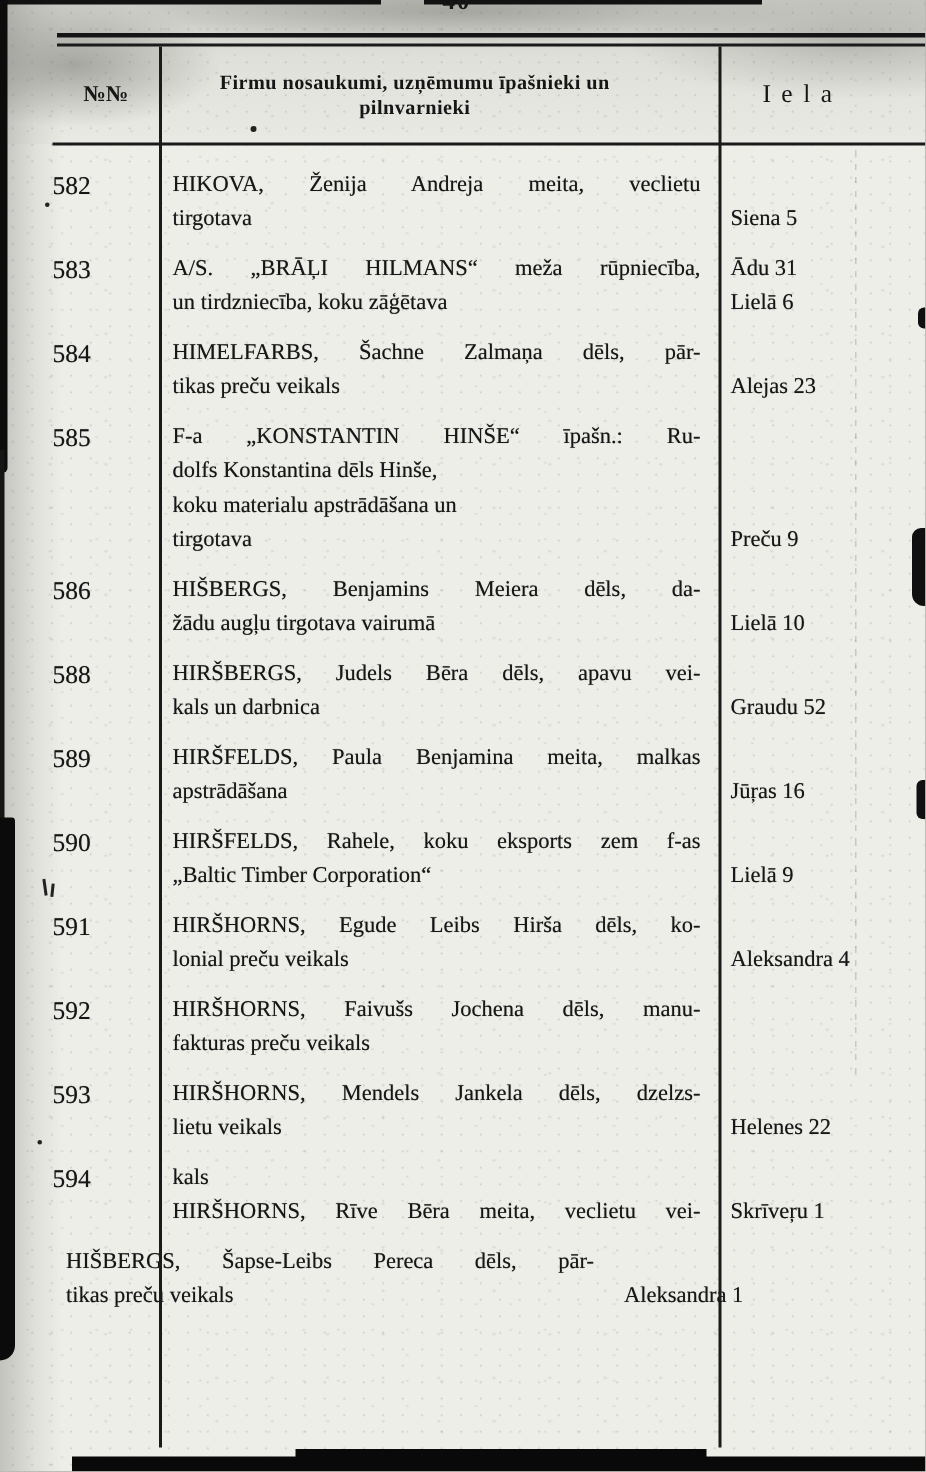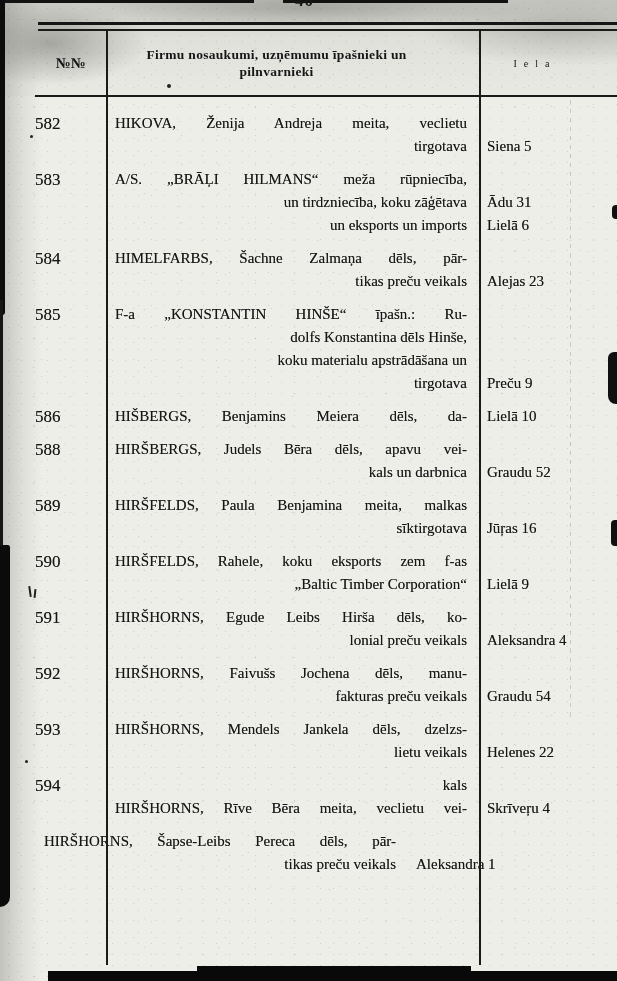--- a/index.html
+++ b/index.html
@@ -47,28 +47,28 @@
   .pageno{position:absolute;left:295px;top:-9px;font-size:17px;font-weight:bold;letter-spacing:1px;}
   
   .table{position:absolute;left:35px;top:22px;right:0;bottom:16px;}
   .double-rule{margin-left:3px;height:4px;border-top:3px solid #151515;border-bottom:2px solid #1b1b1b;}
   .vline{position:absolute;width:2px;background:#1a1a1a;top:9px;bottom:0;}
   .vl1{left:71px;} .vl2{left:444px;}
   .hdr{display:flex;height:64px;border-bottom:2px solid #1a1a1a;}
   .hc{display:flex;align-items:center;justify-content:center;}
   .hc-num{width:71px;font-size:15px;font-weight:bold;}
   .hc-main{width:341px;flex-direction:column;font-size:13.5px;font-weight:bold;line-height:17px;letter-spacing:0.3px;text-align:center;}
-  .hc-street{flex:1;font-size:10px;letter-spacing:7px;padding-left:6px;}
+  .hc-street{flex:1;font-size:17px;letter-spacing:7px;padding-left:6px;}
   .tbody{padding-top:15px;}
   .row{display:flex;margin-bottom:10px;}
   .c-num{width:71px;font-size:17px;line-height:23px;text-shadow:0 0 0.5px rgba(0,0,0,0.5);}
   .c-main{width:373px;box-sizing:border-box;padding:0 12px 0 9px;font-size:15px;line-height:23px;
     text-shadow:0 0 0.5px rgba(0,0,0,0.5);}
   .ln.f{text-align:justify;text-align-last:justify;}
-  .ln.c{text-align:right;}
+  .ln.c{text-align:left;}
   .c-street{flex:1;display:flex;flex-direction:column;justify-content:flex-end;align-items:flex-start;
     padding-left:8px;font-size:15px;line-height:23px;text-shadow:0 0 0.5px rgba(0,0,0,0.5);}
 </style>
 </head>
 <body>
 
 <div class="page">
 
   <div class="grime-top"></div>
   <div class="grime-left"></div>
@@ -100,21 +100,20 @@
         <div class="c-street">
           <div>Siena 5</div>
         </div>
       </div>
 
       <div class="row">
         <div class="c-num">583</div>
         <div class="c-main">
           <div class="ln f">A/S. „BRĀĻI HILMANS“ meža rūpniecība,</div>
           <div class="ln c">un tirdzniecība, koku zāģētava</div>
-          <div class="ln c">un eksports un imports</div>
         </div>
         <div class="c-street">
           <div>Ādu 31</div>
           <div>Lielā 6</div>
         </div>
       </div>
 
       <div class="row">
         <div class="c-num">584</div>
         <div class="c-main">
@@ -136,20 +135,21 @@
         </div>
         <div class="c-street">
           <div>Preču 9</div>
         </div>
       </div>
 
       <div class="row">
         <div class="c-num">586</div>
         <div class="c-main">
           <div class="ln f">HIŠBERGS, Benjamins Meiera dēls, da-</div>
+          <div class="ln c">žādu augļu tirgotava vairumā</div>
         </div>
         <div class="c-street">
           <div>Lielā 10</div>
         </div>
       </div>
 
 
       <div class="row">
         <div class="c-num">588</div>
         <div class="c-main">
@@ -158,21 +158,21 @@
         </div>
         <div class="c-street">
           <div>Graudu 52</div>
         </div>
       </div>
 
       <div class="row">
         <div class="c-num">589</div>
         <div class="c-main">
           <div class="ln f">HIRŠFELDS, Paula Benjamina meita, malkas</div>
-          <div class="ln c">sīktirgotava</div>
+          <div class="ln c">apstrādāšana</div>
         </div>
         <div class="c-street">
           <div>Jūŗas 16</div>
         </div>
       </div>
 
       <div class="row">
         <div class="c-num">590</div>
         <div class="c-main">
           <div class="ln f">HIRŠFELDS, Rahele, koku eksports zem f-as</div>
@@ -193,50 +193,47 @@
           <div>Aleksandra 4</div>
         </div>
       </div>
 
       <div class="row">
         <div class="c-num">592</div>
         <div class="c-main">
           <div class="ln f">HIRŠHORNS, Faivušs Jochena dēls, manu-</div>
           <div class="ln c">fakturas preču veikals</div>
         </div>
-        <div class="c-street">
-          <div>Graudu 54</div>
-        </div>
       </div>
 
       <div class="row">
         <div class="c-num">593</div>
         <div class="c-main">
           <div class="ln f">HIRŠHORNS, Mendels Jankela dēls, dzelzs-</div>
           <div class="ln c">lietu veikals</div>
         </div>
         <div class="c-street">
           <div>Helenes 22</div>
         </div>
       </div>
 
       <div class="row">
         <div class="c-num">594</div>
         <div class="c-main">
           <div class="ln c">kals</div>
           <div class="ln f">HIRŠHORNS, Rīve Bēra meita, veclietu vei-</div>
         </div>
         <div class="c-street">
-          <div>Skrīveŗu 4</div>
-        </div>
-      </div>
-
-      <div class="row">
-        <div class="c-main">
-          <div class="ln f">HIRŠHORNS, Šapse-Leibs Pereca dēls, pār-</div>
+          <div>Skrīveŗu 1</div>
+        </div>
+      </div>
+
+      <div class="row">
+        <div class="c-main">
+          <div class="ln f">HIŠBERGS, Šapse-Leibs Pereca dēls, pār-</div>
           <div class="ln c">tikas preču veikals</div>
         </div>
         <div class="c-street">
           <div>Aleksandra 1</div>
         </div>
       </div>
 
     </div>
   </div>
 

